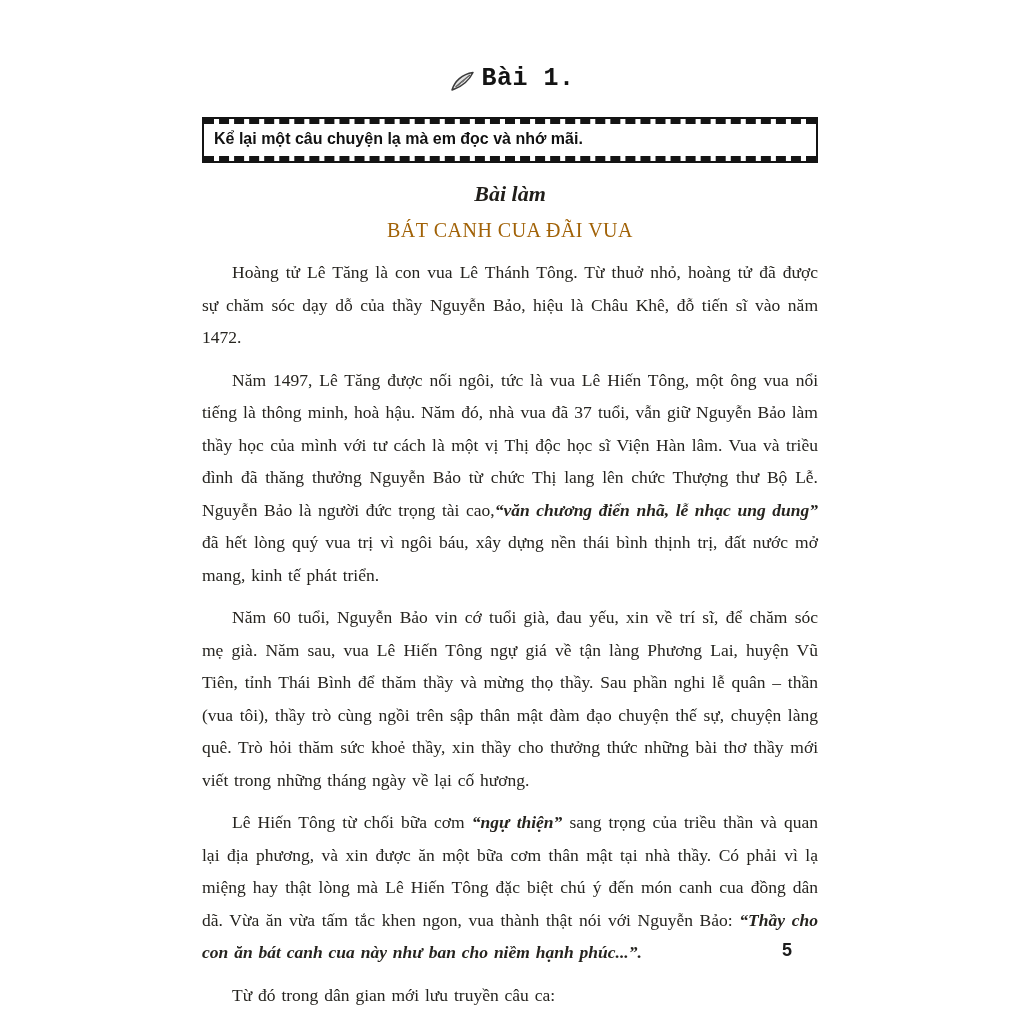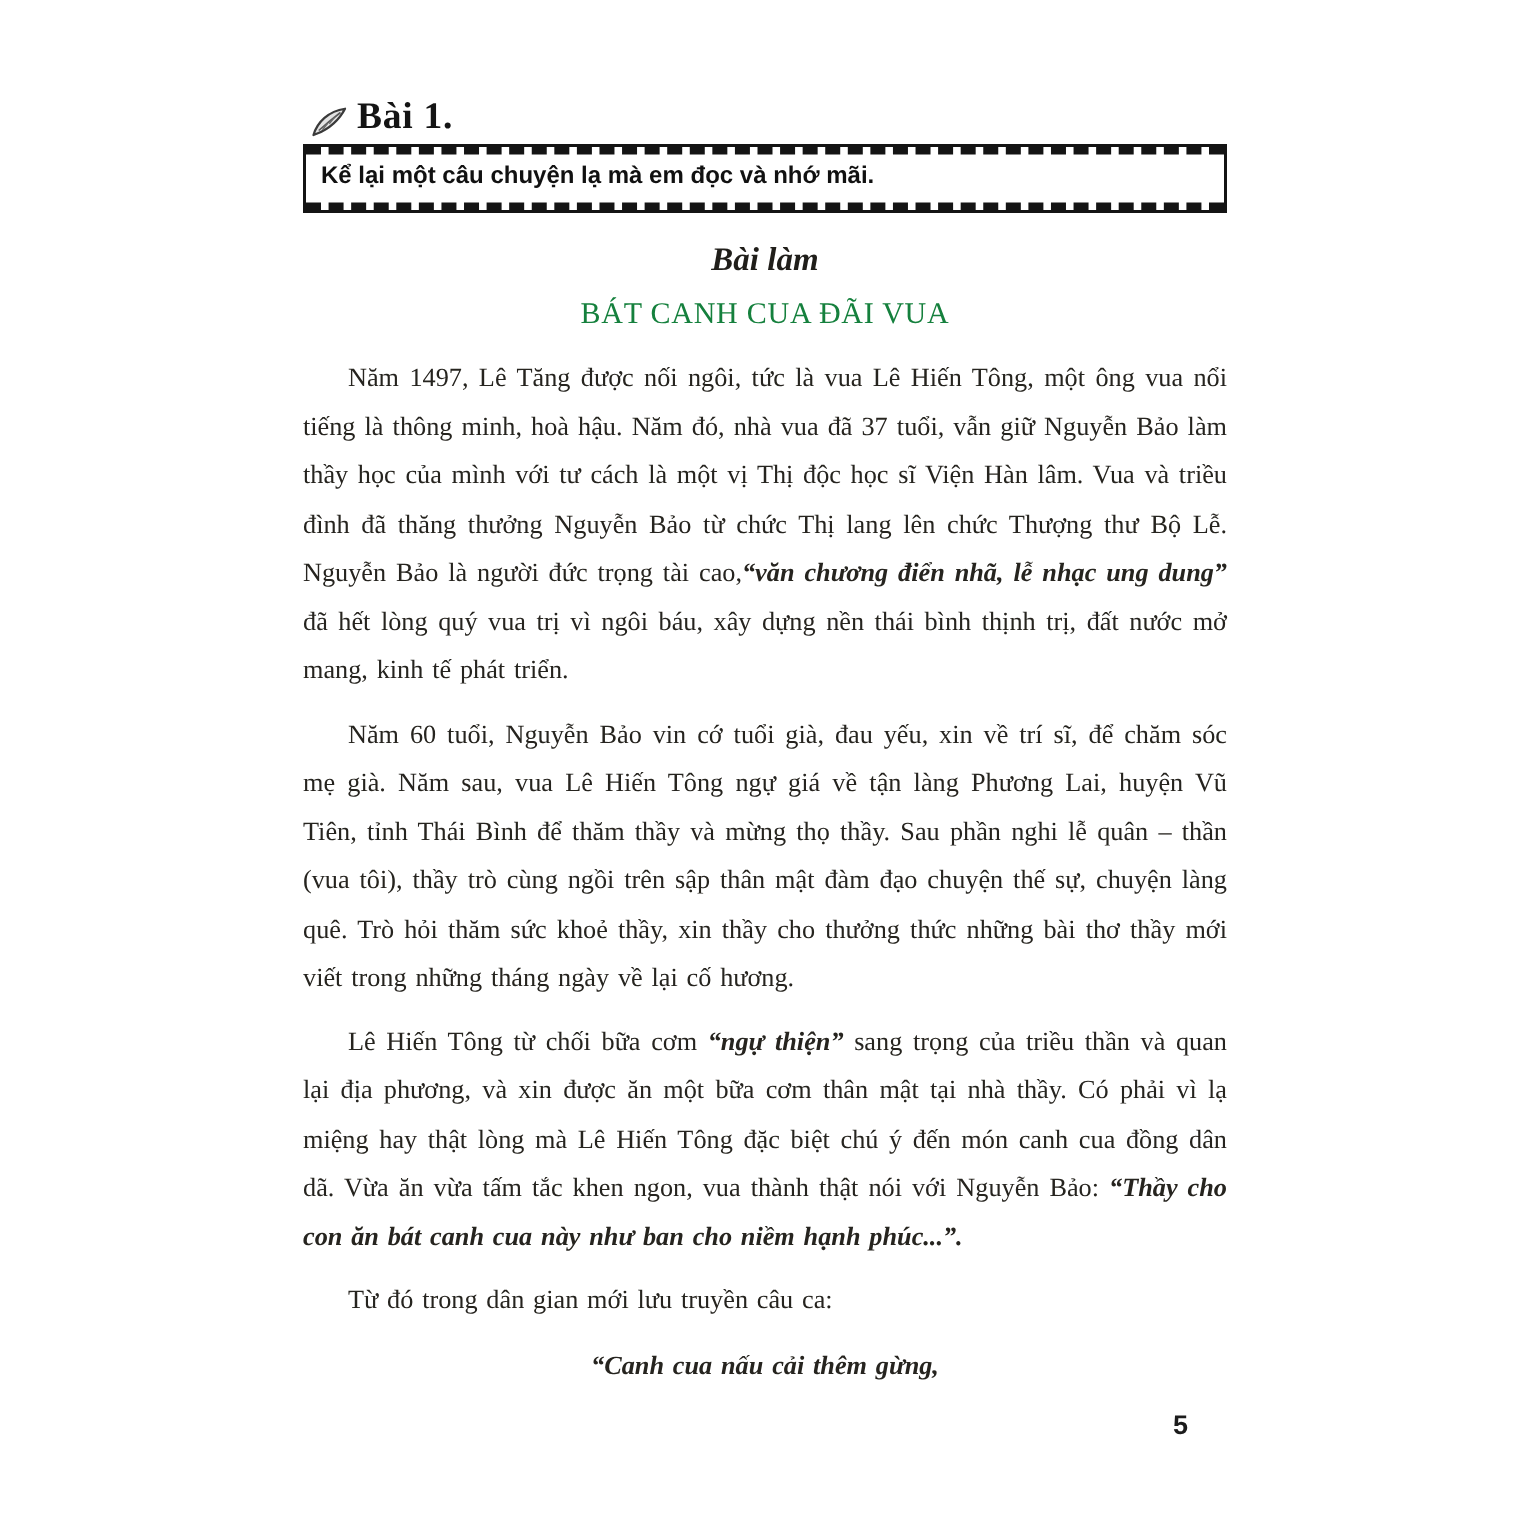--- a/index.html
+++ b/index.html
@@ -18,26 +18,27 @@
   .page-content {
     position: absolute;
     left: 202px;
     top: 64px;
     width: 616px;
   }
   .lesson-header {
     display: flex;
     align-items: center;
     gap: 5px;
-    margin: 0 0 4px 4px;
-    font-family: Liberation Serif, serif;
+    margin: 0 0 24px 4px;
+    font-family: Liberation Mono, monospace;
     font-weight: bold;
     font-size: 25px;
     color: #141414;
     letter-spacing: 0.5px;
+    justify-content: center;
   }
   .feather-icon-wrap {
     display: inline-flex;
     transform: translateY(2px);
   }
   .prompt-box {
     border: 2px solid #141414;
     background: #ffffff;
   }
   .prompt-box-inner {
@@ -57,21 +58,21 @@
     font-size: 22px;
     margin: 18px 0 12px;
     color: #201e1a;
   }
   .essay-title {
     text-align: center;
     font-size: 20px;
     font-weight: normal;
     letter-spacing: 0.5px;
     margin: 0 0 14px;
-    color: #15803d;
+    color: #a16207;
   }
   .para {
     font-size: 17.5px;
     line-height: 32.5px;
     text-align: justify;
     text-indent: 30px;
     margin: 0 0 10px;
     word-spacing: 1.5px;
   }
   .para.verse {
@@ -110,20 +111,21 @@
 
   <div class="prompt-box">
     <div class="prompt-box-inner">Kể lại một câu chuyện lạ mà em đọc và nhớ mãi.</div>
   </div>
 
   <div class="section-heading">Bài làm</div>
 
   <div class="essay-title">BÁT CANH CUA ĐÃI VUA</div>
 
   <div>
+      <p class="para body"><span>Hoàng tử Lê Tăng là con vua Lê Thánh Tông. Từ thuở nhỏ, hoàng tử đã được sự chăm sóc dạy dỗ của thầy Nguyễn Bảo, hiệu là Châu Khê, đỗ tiến sĩ vào năm 1472.</span></p>
       <p class="para body"><span>Năm 1497, Lê Tăng được nối ngôi, tức là vua Lê Hiến Tông, một ông vua nổi tiếng là thông minh, hoà hậu. Năm đó, nhà vua đã 37 tuổi, vẫn giữ Nguyễn Bảo làm thầy học của mình với tư cách là một vị Thị độc học sĩ Viện Hàn lâm. Vua và triều đình đã thăng thưởng Nguyễn Bảo từ chức Thị lang lên chức Thượng thư Bộ Lễ. Nguyễn Bảo là người đức trọng tài cao,</span><span class="i">“văn chương điển nhã, lễ nhạc ung dung”</span><span> đã hết lòng quý vua trị vì ngôi báu, xây dựng nền thái bình thịnh trị, đất nước mở mang, kinh tế phát triển.</span></p>
       <p class="para body"><span>Năm 60 tuổi, Nguyễn Bảo vin cớ tuổi già, đau yếu, xin về trí sĩ, để chăm sóc mẹ già. Năm sau, vua Lê Hiến Tông ngự giá về tận làng Phương Lai, huyện Vũ Tiên, tỉnh Thái Bình để thăm thầy và mừng thọ thầy. Sau phần nghi lễ quân – thần (vua tôi), thầy trò cùng ngồi trên sập thân mật đàm đạo chuyện thế sự, chuyện làng quê. Trò hỏi thăm sức khoẻ thầy, xin thầy cho thưởng thức những bài thơ thầy mới viết trong những tháng ngày về lại cố hương.</span></p>
       <p class="para body"><span>Lê Hiến Tông từ chối bữa cơm </span><span class="i">“ngự thiện”</span><span> sang trọng của triều thần và quan lại địa phương, và xin được ăn một bữa cơm thân mật tại nhà thầy. Có phải vì lạ miệng hay thật lòng mà Lê Hiến Tông đặc biệt chú ý đến món canh cua đồng dân dã. Vừa ăn vừa tấm tắc khen ngon, vua thành thật nói với Nguyễn Bảo: </span><span class="bi">“Thầy cho con ăn bát canh cua này như ban cho niềm hạnh phúc...”.</span></p>
       <p class="para body"><span>Từ đó trong dân gian mới lưu truyền câu ca:</span></p>
       <p class="para verse"><span class="bi">“Canh cua nấu cải thêm gừng,</span></p>
     </div>
 
 </div>
 
 <div class="page-number">5</div>

